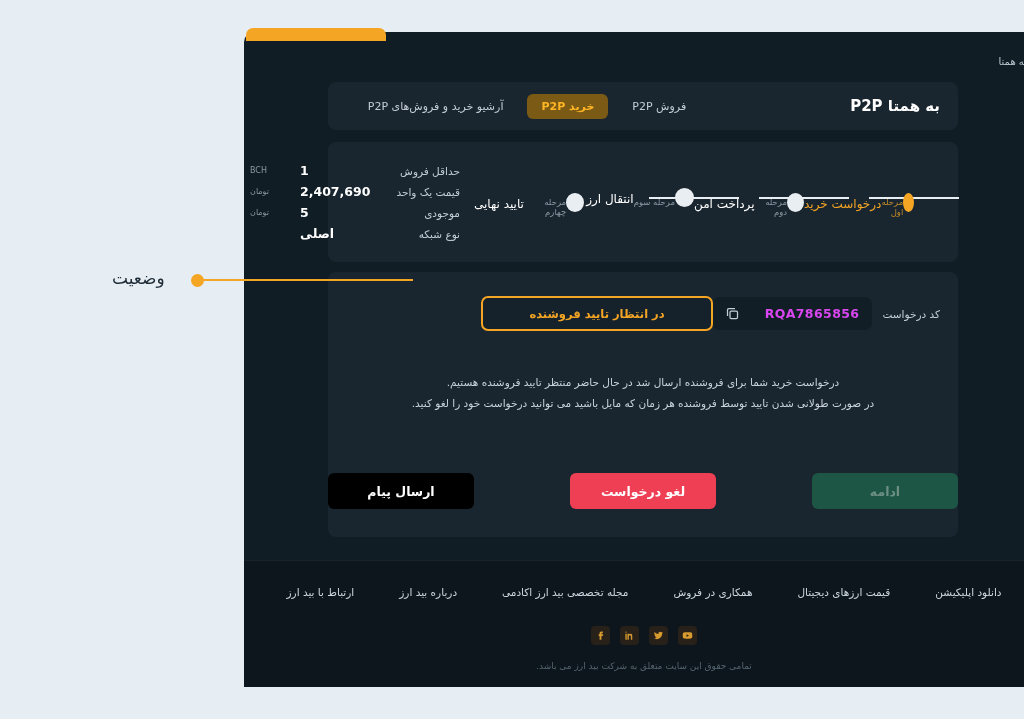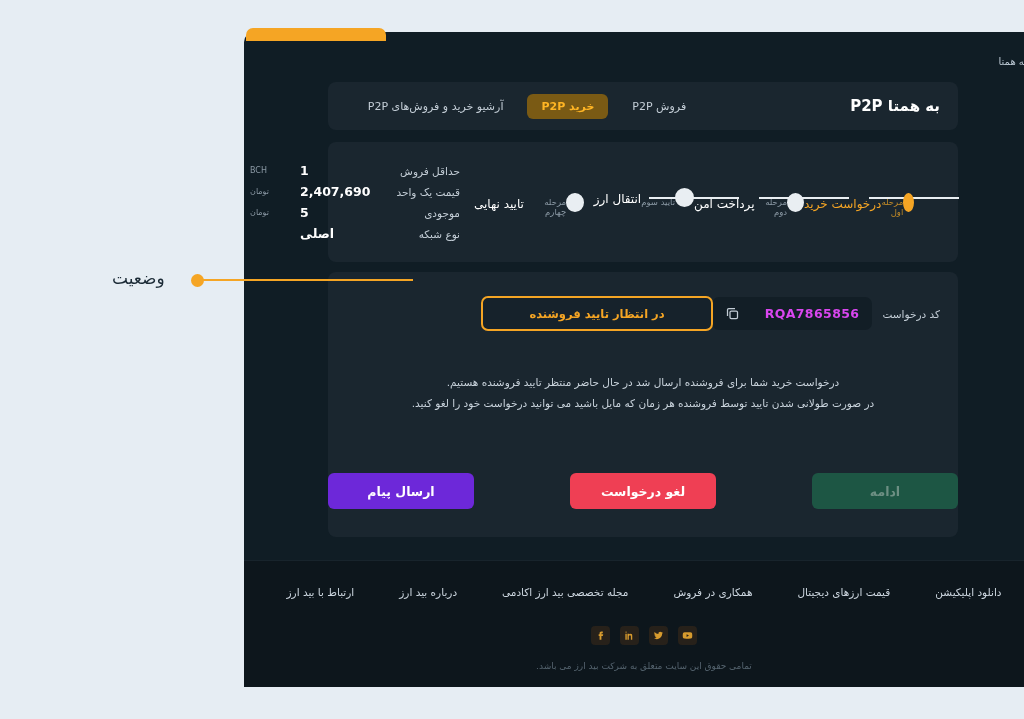--- a/index.html
+++ b/index.html
@@ -349,21 +349,21 @@
     color: #ffffff;
   }
 
   .action-btn.continue {
     background: #1d5644;
     color: #6d8f83;
     cursor: default;
   }
 
   .action-btn.cancel { background: #ef3f54; }
-  .action-btn.message { background: #6d28d9; }
+  .action-btn.message { background: #000000; }
 
   
   #footer {
     position: absolute;
     left: 0;
     right: 0;
     bottom: 0;
     height: 127px;
     background: #0d161c;
     border-top: 1px solid #18242c;
@@ -447,21 +447,21 @@
       </div>
       <div class="step">
         <div class="step-dot"></div>
         <div class="step-connector"></div>
         <div class="step-sub">مرحله دوم</div>
         <div class="step-title">پرداخت امن</div>
       </div>
       <div class="step">
         <div class="step-dot"></div>
         <div class="step-connector"></div>
-        <div class="step-sub">تایید سوم</div>
+        <div class="step-sub">مرحله سوم</div>
         <div class="step-title">انتقال ارز</div>
       </div>
       <div class="step">
         <div class="step-dot"></div>
         <div class="step-sub">مرحله چهارم</div>
         <div class="step-title">تایید نهایی</div>
       </div>
     </div>
 
     <div id="summary-table">

